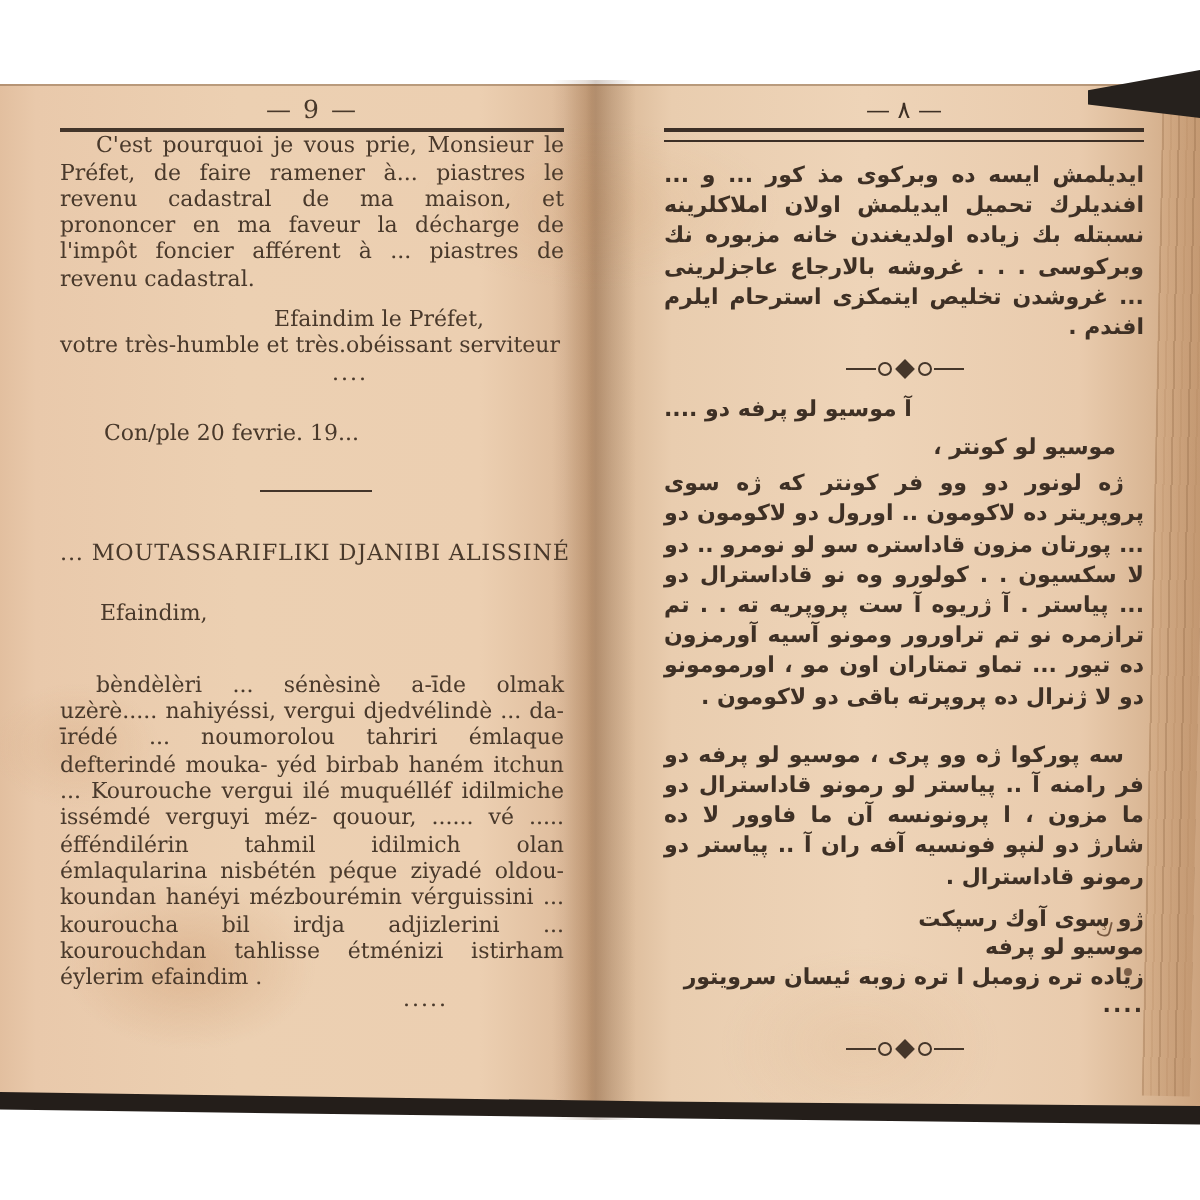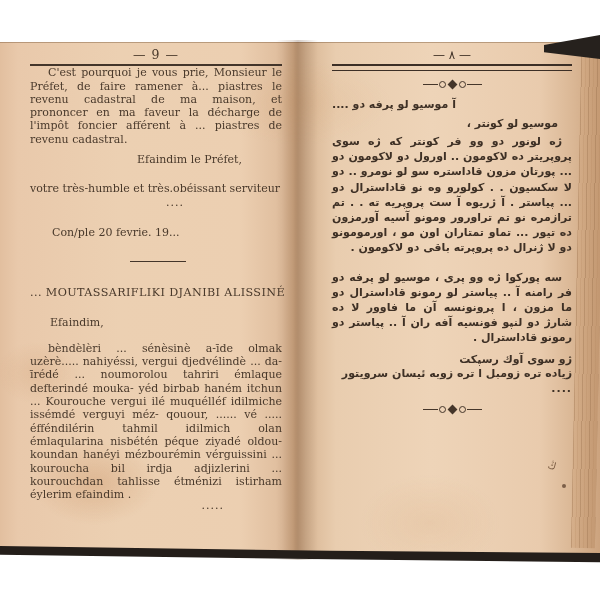--- a/index.html
+++ b/index.html
@@ -77,27 +77,27 @@
     line-height: 13.3px;
   }
   .page-no { text-align: center; font-size: 12.5px; letter-spacing: 1px; }
   .rule-single { border-top: 2.5px solid #43352a; margin-top: 3px; }
   .para { text-align: justify; text-indent: 18px; }
   .lp-para1 { margin-top: 0; }
   .closing-block { margin-top: 7px; }
   .closing-line { text-align: right; }
   .cl-0 { padding-right: 30px; }
   .cl-1 { padding-right: 40px; }
-  .cl-2 { padding-right: 2px; margin-top: 16px; }
+  .cl-2 { padding-right: 2px; }
   .cl-3 { padding-right: 98px; letter-spacing: 1px; }
   .dateline { margin-top: 17px; padding-left: 22px; }
   .rule-short { width: 56px; border-top: 1.5px solid #43352a; margin: 22px 0 0 100px; }
   .lp-heading { margin-top: 24px; font-size: 11.2px; letter-spacing: 0.4px; white-space: nowrap; }
   .lp-salutation { margin-top: 16px; padding-left: 20px; }
-  .lp-para2 { margin-top: 13px; }
+  .lp-para2 { margin-top: 23px; }
   .lp-signature { margin-top: 13px; text-align: right; padding-right: 52px; }
   .lp-sig-dots { text-align: right; padding-right: 58px; letter-spacing: 1px; line-height: 10px; }
   
   .right-page {
     position: absolute;
     left: 332px; top: 8px;
     width: 240px;
     color: #3e3025;
     font-family: "DejaVu Sans", sans-serif;
     font-size: 11px;
@@ -169,36 +169,38 @@
       <div class="lp-salutation">Efaindim,</div>
       <div class="para lp-para2">bèndèlèri ... sénèsinè a-īde olmak uzèrè..... nahiyéssi, vergui djedvélindè ... da-īrédé ... noumorolou tahriri émlaque defterindé mouka- yéd birbab haném itchun ... Kourouche vergui ilé muquélléf idilmiche issémdé verguyi méz- qouour, ...... vé ..... éfféndilérin tahmil idilmich olan émlaqularina nisbétén péque ziyadé oldou- koundan hanéyi mézbourémin vérguissini ... kouroucha bil irdja adjizlerini ... kourouchdan tahlisse étménizi istirham éylerim efaindim .</div>
 
       <div class="lp-sig-dots">.....</div>
     </div>
 
     <div class="right-page">
       <div class="rp-page-no">— ٨ —</div>
       <div class="rule-double"></div>
 
+      <div class="ar ar-para rp-para1">ايديلمش ايسه ده وبركوى مذ كور ... و ... افنديلرك تحميل ايديلمش اولان املاكلرينه نسبتله بك زياده اولديغندن خانه مزبوره نك وبركوسى . . . غروشه بالارجاع عاجزلرينى ... غروشدن تخليص ايتمكزى استرحام ايلرم افندم .</div>
 
       <div class="ornament">
         <span class="orn-line"></span>
         <span class="orn-dot"></span>
         <span class="orn-diamond"></span>
         <span class="orn-dot"></span>
         <span class="orn-line"></span>
       </div>
 
       <div class="ar rp-address">آ موسيو لو پرفه دو ....</div>
       <div class="ar rp-salutation">موسيو لو كونتر ،</div>
       <div class="ar ar-para rp-para2">ژه لونور دو وو فر كونتر كه ژه سوی پروپريتر ده لاكومون .. اورول دو لاكومون دو ... پورتان مزون قاداستره سو لو نومرو .. دو لا سكسيون . . كولورو وه نو قاداسترال دو ... پياستر . آ ژريوه آ ست پروپريه ته . . تم ترازمره نو تم تراورور ومونو آسيه آورمزون ده تيور ... تماو تمتاران اون مو ، اورمومونو دو لا ژنرال ده پروپرته باقی دو لاكومون .</div>
       <div class="ar ar-para rp-para3">سه پوركوا ژه وو پری ، موسيو لو پرفه دو فر رامنه آ .. پياستر لو رمونو قاداسترال دو ما مزون ، ا پرونونسه آن ما فاوور لا ده شارژ دو لنپو فونسيه آفه ران آ .. پياستر دو رمونو قاداسترال .</div>
 
       <div class="ar rp-closing">
         <div>ژو سوی آوك رسپكت</div>
+        <div>موسيو لو پرفه</div>
         <div>زياده تره زومبل ا تره زوبه ئيسان سرويتور</div>
         <div class="rp-closing-dots">....</div>
       </div>
 
       <div class="ornament">
         <span class="orn-line"></span>
         <span class="orn-dot"></span>
         <span class="orn-diamond"></span>
         <span class="orn-dot"></span>
         <span class="orn-line"></span>

